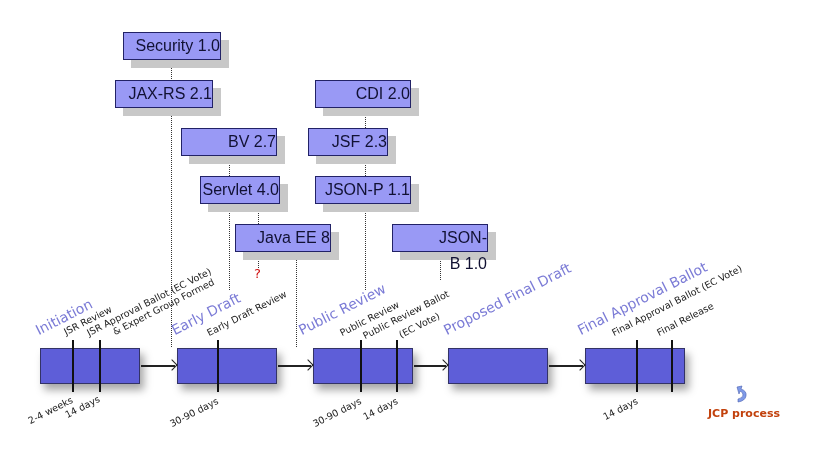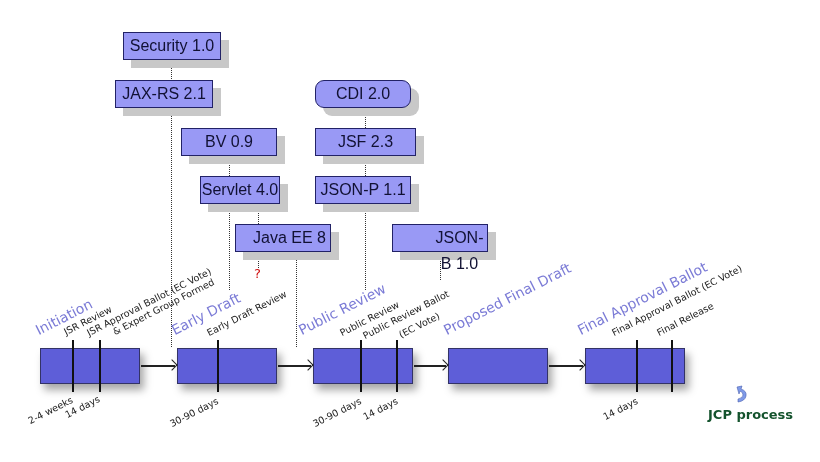--- a/index.html
+++ b/index.html
@@ -1,49 +1,49 @@
 <!DOCTYPE html>
 <html><head>
 <meta charset="utf-8">
 <style>
   html, body { margin:0; padding:0; background:#ffffff; }
   body { width:820px; height:462px; position:relative; overflow:hidden; font-family:"Liberation Sans", sans-serif; }
   .spec { position:absolute; height:28px; box-sizing:border-box; background:#9999f5; border:1px solid #222266; color:#111133;
-          font-family:"Liberation Sans", sans-serif; font-size:16px; line-height:26px; text-align:center; box-shadow:8px 8px 0 #c8c8c8; }
+          font-family:"Liberation Sans", sans-serif; font-size:16px; line-height:26px; text-align:right; box-shadow:8px 8px 0 #c8c8c8; }
   .dot { position:absolute; width:0; border-left:1px dotted #333; }
   .phase { position:absolute; top:348px; height:36px; width:100px; box-sizing:border-box; background:#5e5ed8; border:1px solid #333366;
            box-shadow:4px 6px 8px rgba(0,0,0,0.35); }
   .tick { position:absolute; top:340px; height:52px; width:2px; background:#111; }
   .arrow { position:absolute; top:365px; height:1.5px; background:#222; }
   .arrow::after { content:""; position:absolute; right:-1px; top:-4px; width:7px; height:7px; border-top:1.5px solid #222; border-right:1.5px solid #222; transform:rotate(45deg); }
   .rot { position:absolute; white-space:nowrap; transform:rotate(-27deg); transform-origin:left bottom; font-family:"DejaVu Sans", sans-serif; }
   .phase-name { color:#7b7bd6; font-size:14px; }
   .ms { color:#222; font-size:9.5px; line-height:11px; }
   .dur { color:#222; font-size:9.5px; transform-origin:right bottom; }
   .q { position:absolute; color:#d01010; font-size:13px; font-family:"DejaVu Sans", sans-serif; }
-  .jcp { position:absolute; left:708px; top:407px; color:#14532d; font-weight:bold; font-size:13px; font-family:"DejaVu Sans", sans-serif; }
+  .jcp { position:absolute; left:708px; top:407px; color:#c2410c; font-weight:bold; font-size:11px; font-family:"DejaVu Sans", sans-serif; }
 </style>
 </head>
 <body>
 
 <div class="dot" style="left:171px; top:60px; height:287px;"></div>
 <div class="dot" style="left:229px; top:156px; height:134px;"></div>
 <div class="dot" style="left:258px; top:204px; height:20px;"></div>
 <div class="dot" style="left:258px; top:252px; height:16px;"></div>
 <div class="dot" style="left:296px; top:252px; height:95px;"></div>
 <div class="dot" style="left:365px; top:108px; height:182px;"></div>
 <div class="dot" style="left:440px; top:252px; height:28px;"></div>
 
 <div class="spec" style="left:123px; top:32px; width:98px;">Security 1.0</div>
 <div class="spec" style="left:115px; top:80px; width:98px;">JAX-RS 2.1</div>
-<div class="spec" style="left:181px; top:128px; width:96px;">BV 0.9</div>
+<div class="spec" style="left:181px; top:128px; width:96px;">BV 2.7</div>
 <div class="spec" style="left:200px; top:176px; width:80px;">Servlet 4.0</div>
 <div class="spec" style="left:235px; top:224px; width:96px;padding-left:13px;">Java EE 8</div>
-<div class="spec" style="left:315px; top:80px; width:96px;border-radius:9px;">CDI 2.0</div>
-<div class="spec" style="left:315px; top:128px; width:101px;">JSF 2.3</div>
+<div class="spec" style="left:315px; top:80px; width:96px;">CDI 2.0</div>
+<div class="spec" style="left:308px; top:128px; width:80px;">JSF 2.3</div>
 <div class="spec" style="left:315px; top:176px; width:96px;">JSON-P 1.1</div>
 <div class="spec" style="left:392px; top:224px; width:96px;padding-left:39px;">JSON-B 1.0</div>
 
 <div class="q" style="left:254px; top:266px;">?</div>
 
 <div class="phase" style="left:40px;"></div>
 <div class="phase" style="left:177px;"></div>
 <div class="phase" style="left:313px;"></div>
 <div class="phase" style="left:448px;"></div>
 <div class="phase" style="left:585px;"></div>

